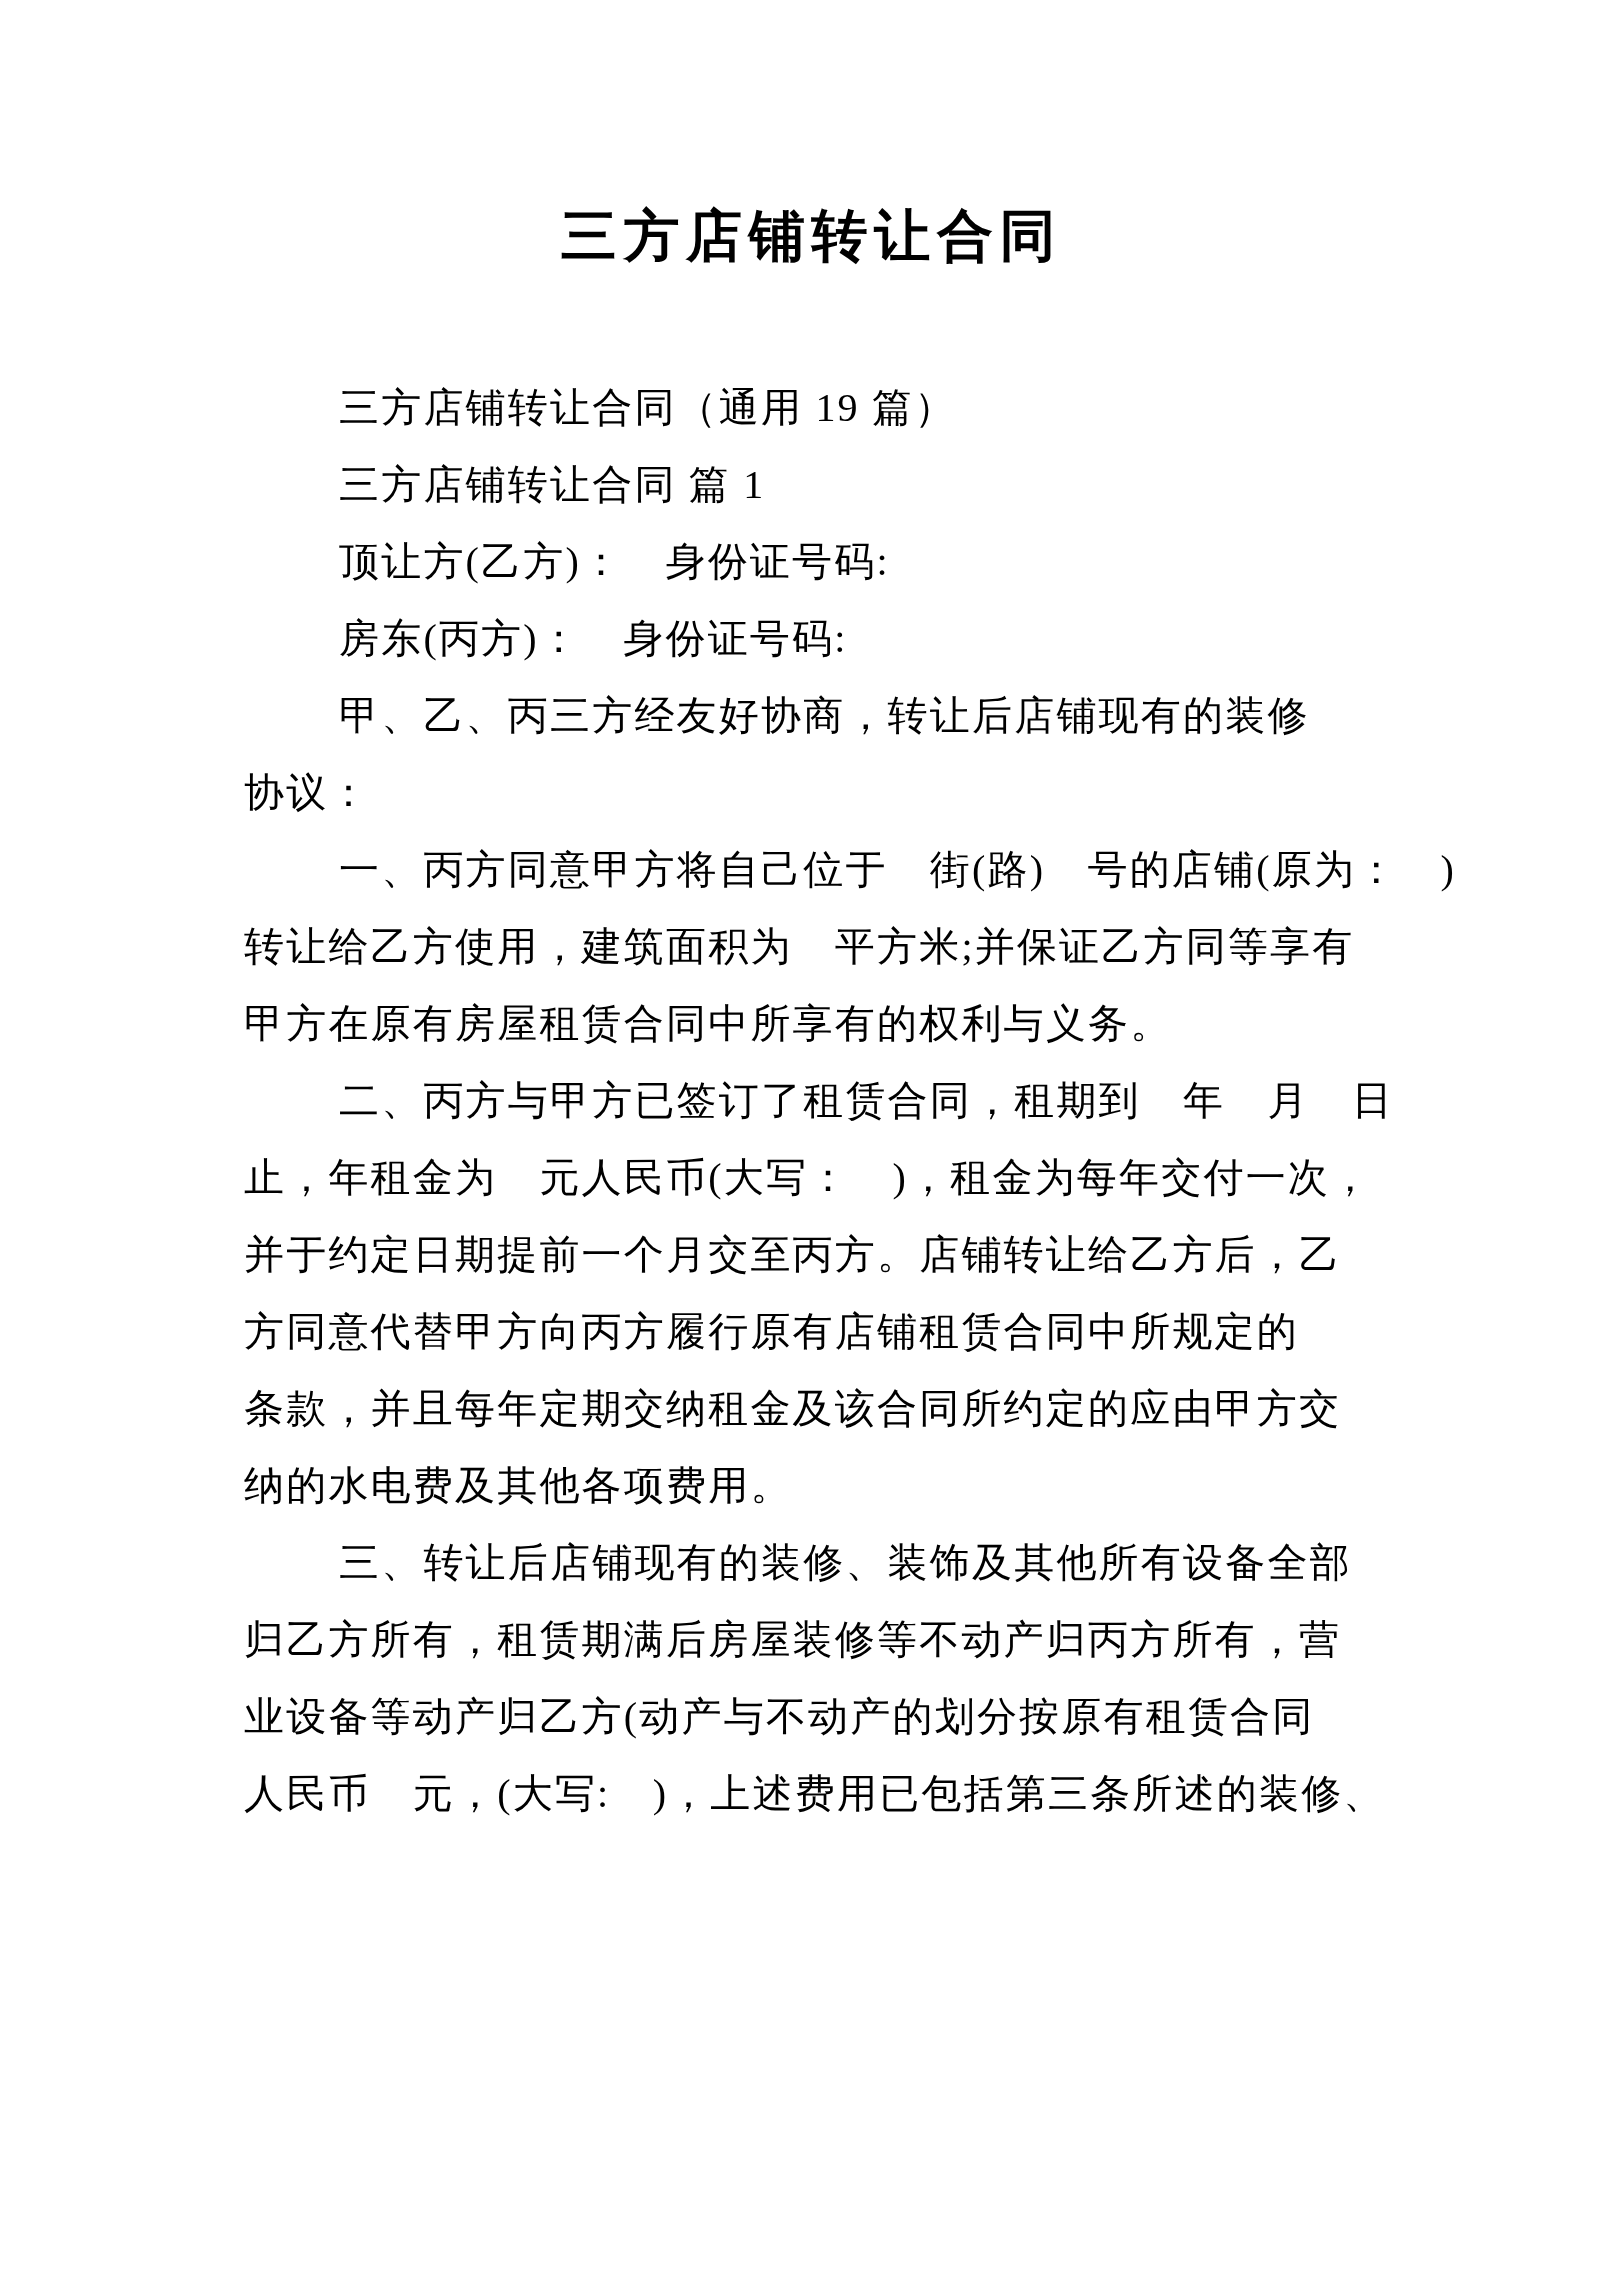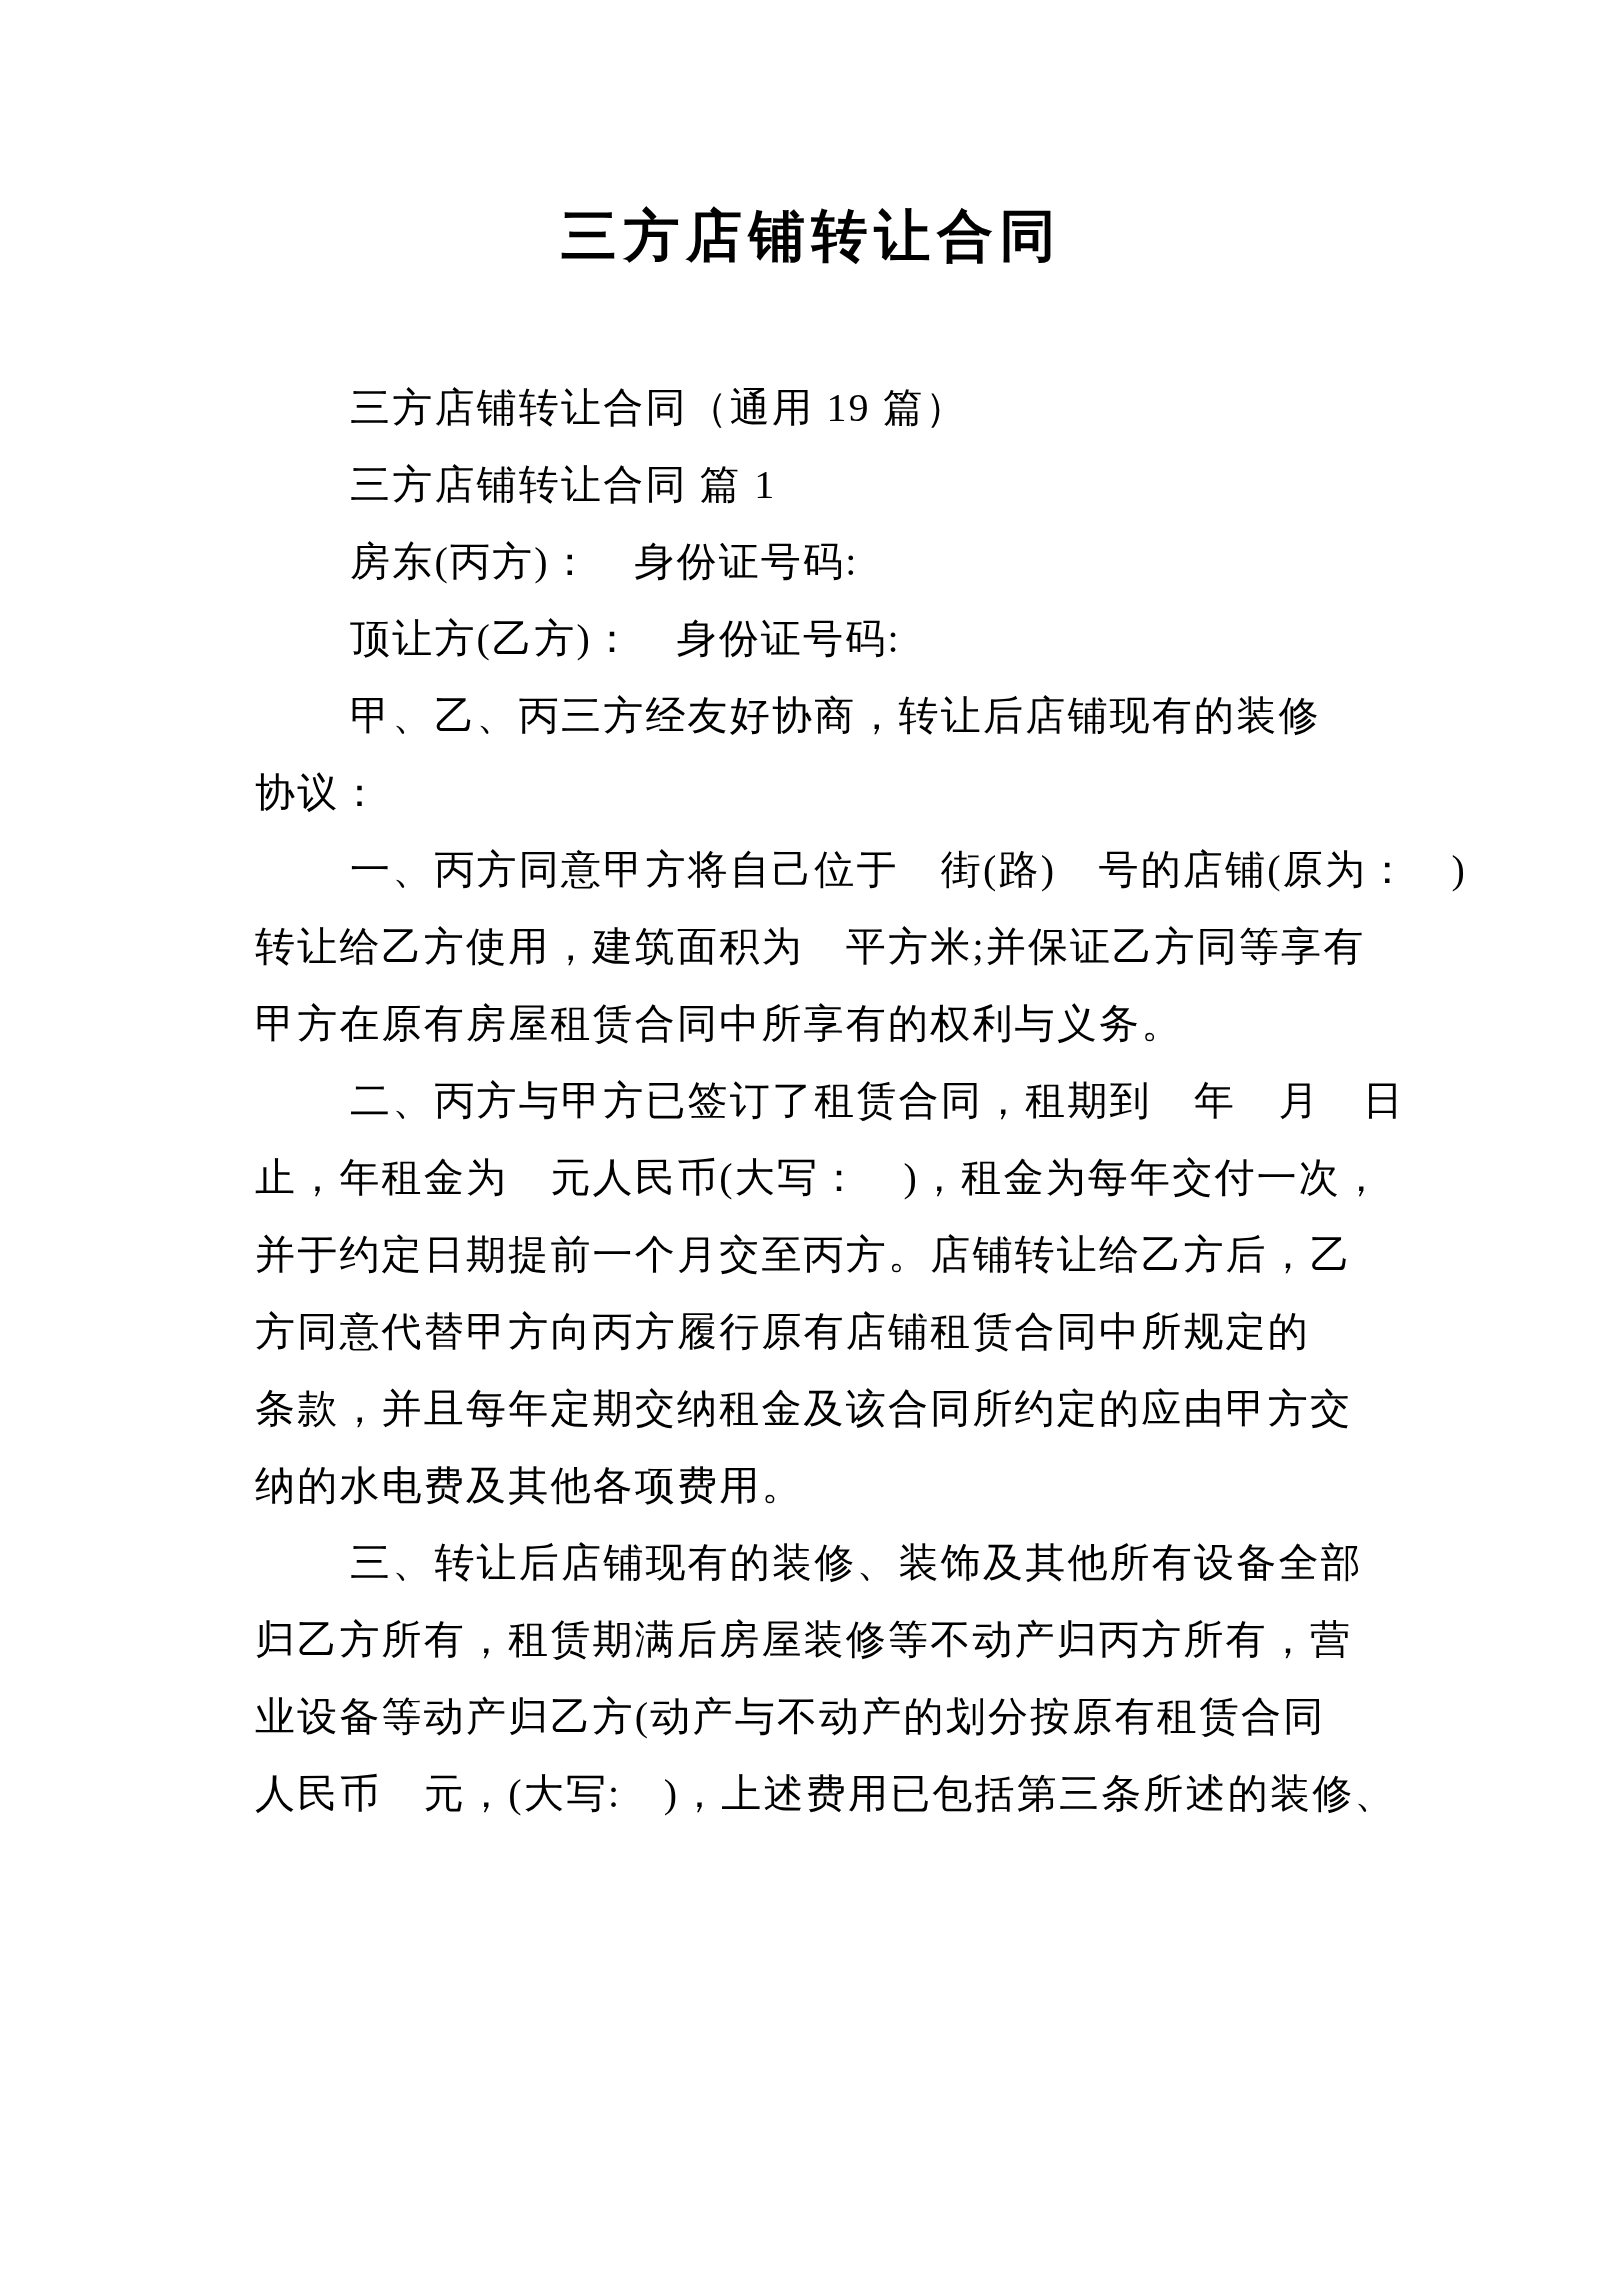--- a/index.html
+++ b/index.html
@@ -24,21 +24,21 @@
     text-align: center;
     font-size: 56px;
     font-weight: bold;
     letter-spacing: 6.7px;
     line-height: 79px;
     white-space: pre;
   }
   .doc-body {
     position: absolute;
     top: 369px;
-    left: 255px;
+    left: 244px;
     width: 1155px;
   }
   .text-line {
     height: 77px;
     line-height: 77px;
     font-size: 40px;
     letter-spacing: 2.2px;
     white-space: pre;
     overflow: visible;
   }
@@ -47,22 +47,22 @@
   }
 </style>
 </head>
 <body>
 
 <div class="page">
   <div class="doc-title">三方店铺转让合同</div>
   <div class="doc-body" id="body-lines">
       <div class="text-line indent">三方店铺转让合同（通用 19 篇）</div>
       <div class="text-line indent">三方店铺转让合同 篇 1</div>
+      <div class="text-line indent">顶让方(乙方)：　身份证号码:</div>
       <div class="text-line indent">房东(丙方)：　身份证号码:</div>
-      <div class="text-line indent">顶让方(乙方)：　身份证号码:</div>
       <div class="text-line indent">甲、乙、丙三方经友好协商，转让后店铺现有的装修</div>
       <div class="text-line">协议：</div>
       <div class="text-line indent">一、丙方同意甲方将自己位于　街(路)　号的店铺(原为：　)</div>
       <div class="text-line">转让给乙方使用，建筑面积为　平方米;并保证乙方同等享有</div>
       <div class="text-line">甲方在原有房屋租赁合同中所享有的权利与义务。</div>
       <div class="text-line indent">二、丙方与甲方已签订了租赁合同，租期到　年　月　日</div>
       <div class="text-line">止，年租金为　元人民币(大写：　)，租金为每年交付一次，</div>
       <div class="text-line">并于约定日期提前一个月交至丙方。店铺转让给乙方后，乙</div>
       <div class="text-line">方同意代替甲方向丙方履行原有店铺租赁合同中所规定的</div>
       <div class="text-line">条款，并且每年定期交纳租金及该合同所约定的应由甲方交</div>

